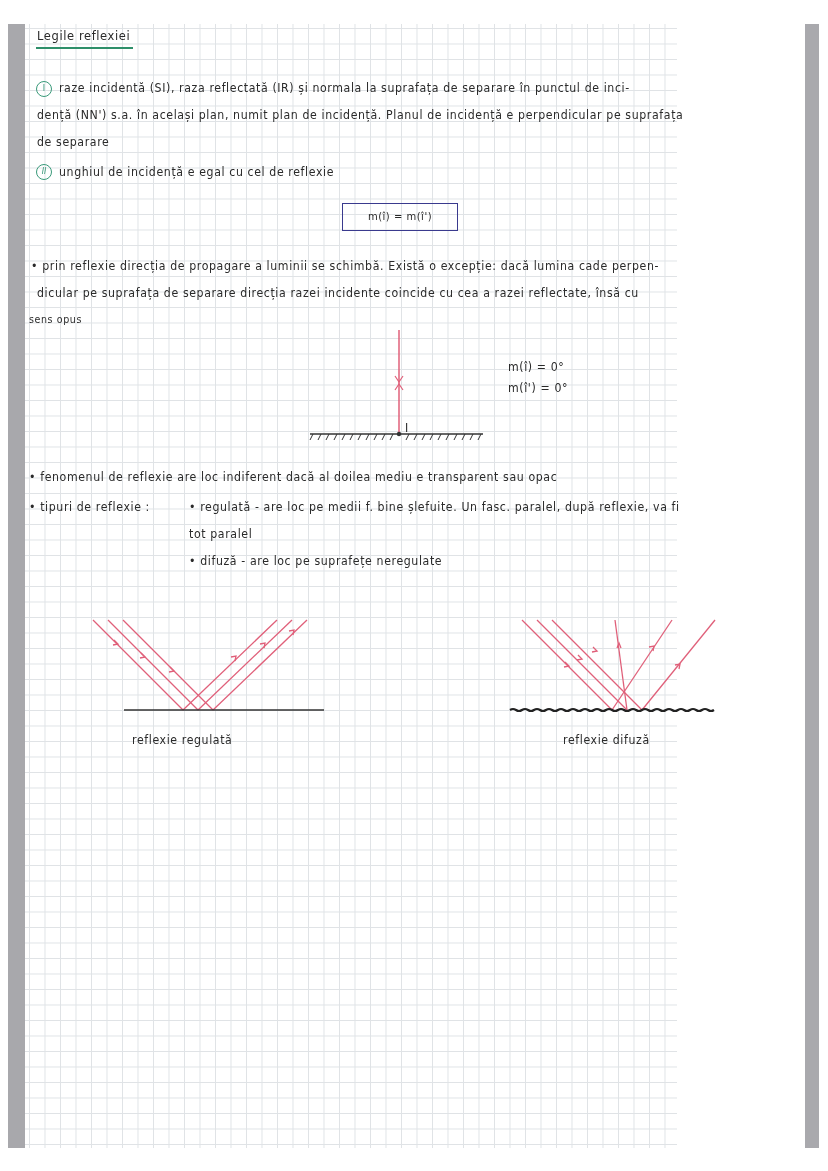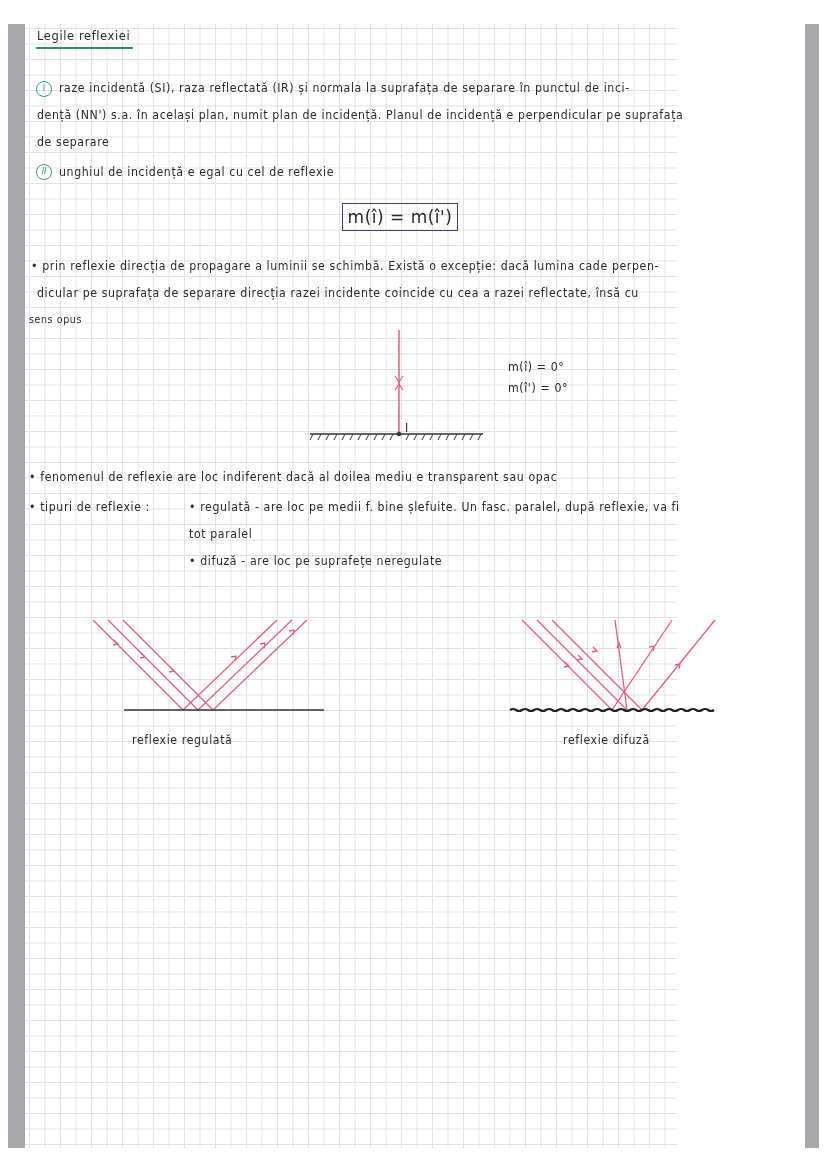--- a/index.html
+++ b/index.html
@@ -16,21 +16,21 @@
           background-position:4px 4px; }
   .hw { position:absolute; color:#2a2a2a; font-family:"DejaVu Sans", sans-serif;
         font-size:11px; letter-spacing:0.6px; white-space:nowrap; transform:scaleY(1.12); transform-origin:left top; }
   .title { left:12px; top:4px; font-size:11.5px; }
   .title-underline { position:absolute; left:11px; top:23px; width:97px; height:1.5px; background:#2e8f6a; }
   .circ { position:absolute; width:14px; height:14px; border:1.3px solid #3a9a7a; border-radius:50%;
           color:#3a9a7a; font-size:8px; line-height:14px; text-align:center; font-family:"DejaVu Sans", sans-serif; }
   .formula-box { position:absolute; left:317px; top:179px; width:114px; height:26px;
                  border:1.6px solid #3a3a8e; }
   .formula { position:absolute; left:0; top:0; width:100%; text-align:center; line-height:26px;
-             font-size:17px; color:#2a2a2a; letter-spacing:0.5px; }
+             font-size:10px; color:#2a2a2a; letter-spacing:0.5px; }
   svg { position:absolute; overflow:visible; }
 </style>
 </head>
 <body>
 
 <div class="strip-left"></div>
 <div class="strip-right"></div>
 
 <div class="page">
 

